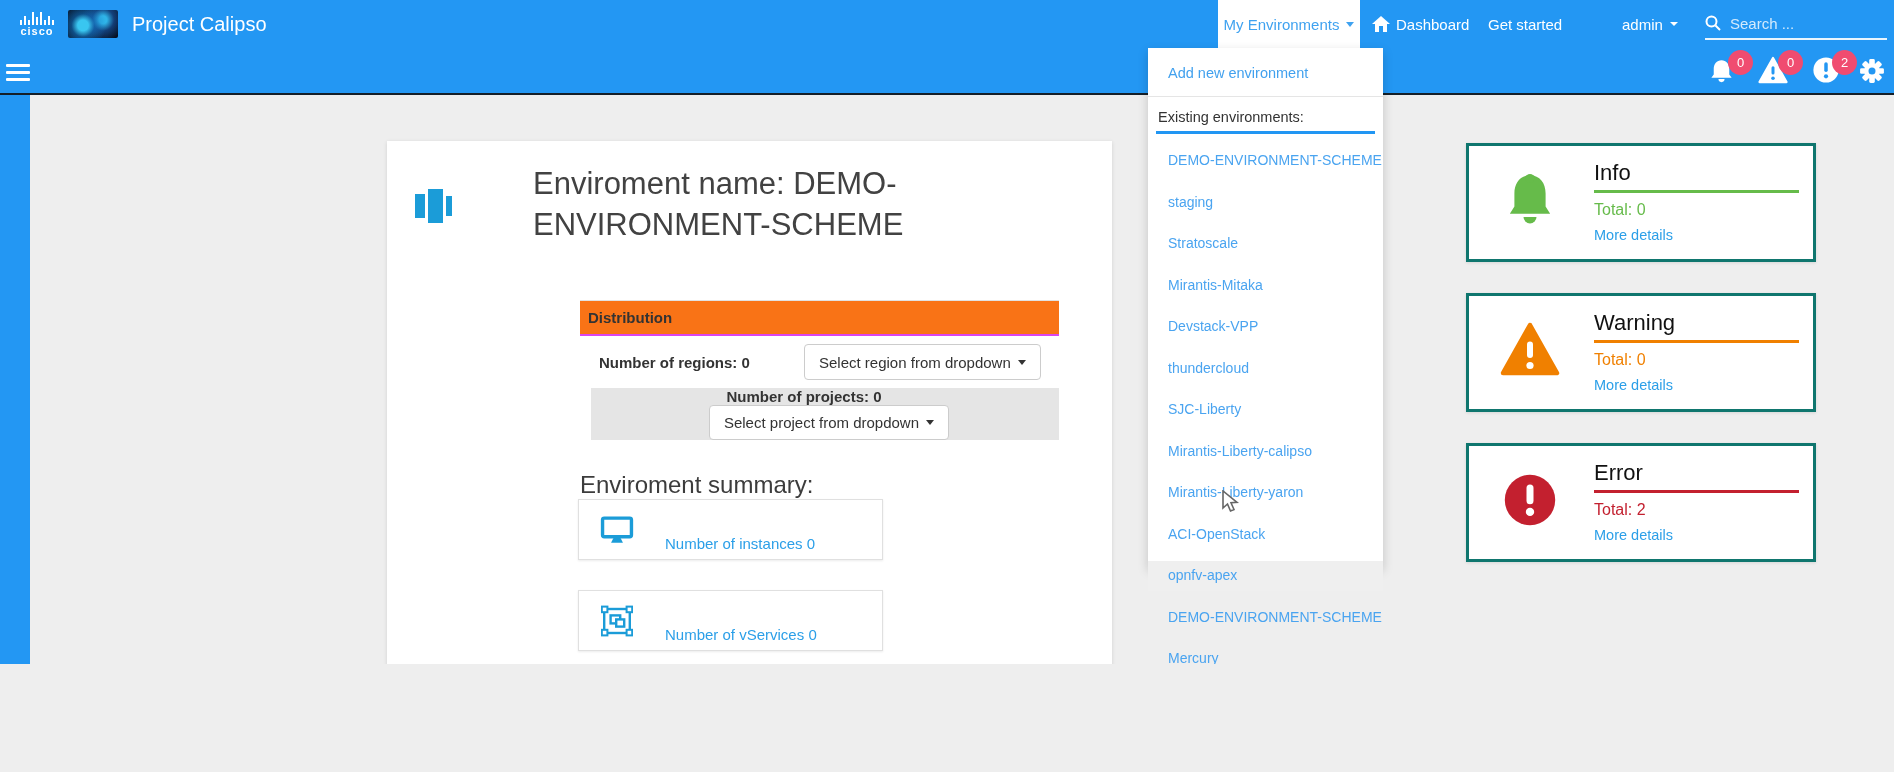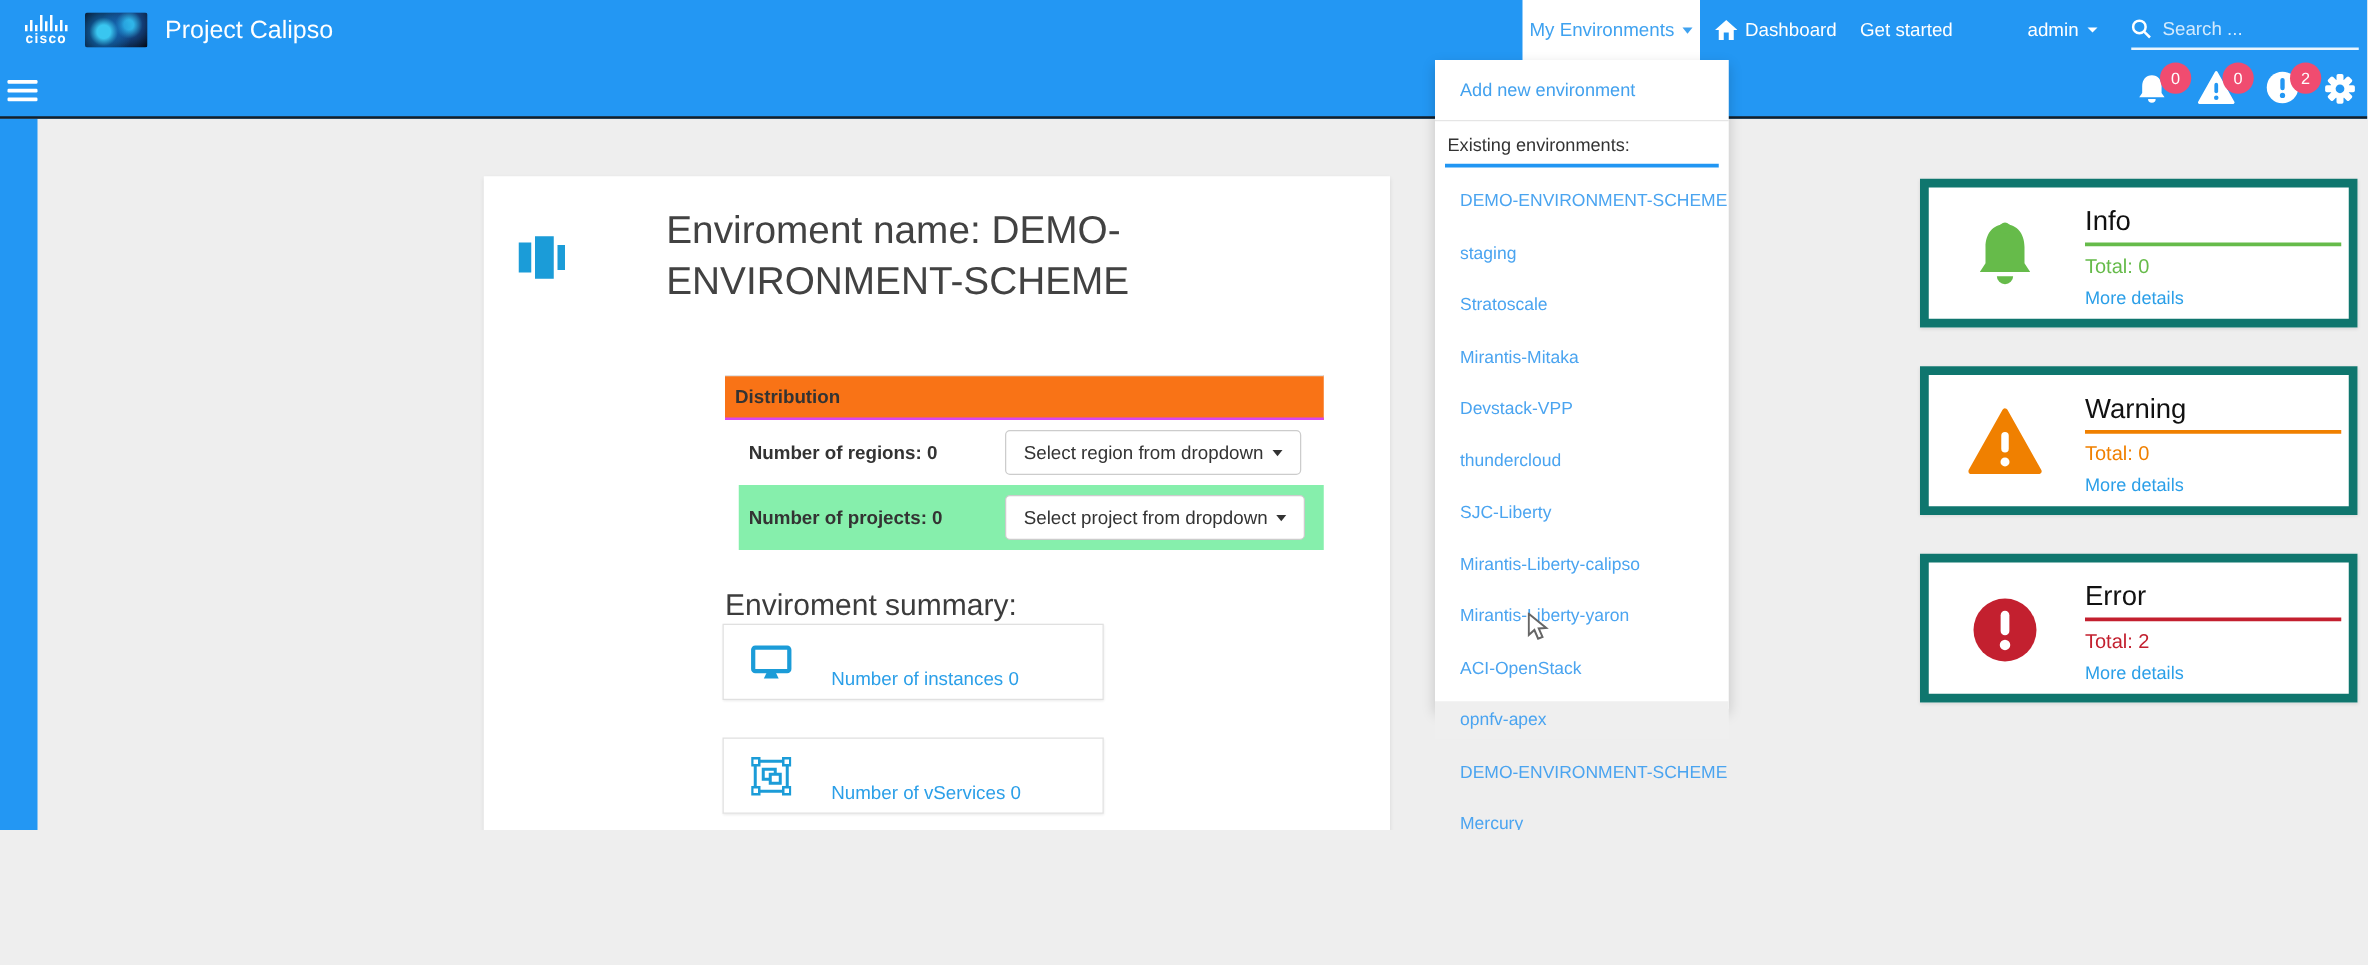--- a/index.html
+++ b/index.html
@@ -57,34 +57,34 @@
   .env-icon{position:absolute;left:28px;top:48px;display:flex;align-items:center;gap:3px;}
   .env-icon div{background:#1b9cd8;}
   .env-b1{width:10px;height:24px;}
   .env-b2{width:15px;height:34px;}
   .env-b3{width:6px;height:20px;}
   .card-title{position:absolute;left:146px;top:22px;width:470px;color:#424242;font-size:31px;line-height:41px;}
   .dist-table{position:absolute;left:193px;top:159px;width:479px;font-size:15px;color:#333;}
   .dist-head{height:36px;background:#f97316;border-top:1px solid #e2e2e2;border-bottom:2px solid #d946ef;
     display:flex;align-items:center;font-weight:bold;padding-left:8px;box-sizing:border-box;}
   .dist-row{height:52px;display:flex;align-items:center;padding-left:8px;box-sizing:border-box;margin-left:11px;}
-  .dist-row.alt{background:#86efac;}
+  .dist-row.alt{background:#e5e5e5;flex-direction:column;}
   .dist-label{font-weight:bold;width:205px;}
   .select-btn{background:#fff;border:1px solid #ccc;border-radius:4px;height:36px;padding:0 14px;font-size:15px;
     color:#333;display:flex;align-items:center;cursor:pointer;font-family:"Liberation Sans",sans-serif;}
   .select-btn .caret{color:#333;}
   .summary-head{position:absolute;left:193px;top:330px;font-size:24px;color:#3c3c3c;}
   .sum-card{position:absolute;left:191px;width:303px;height:59px;background:#fff;border:1px solid #e0e0e0;
     box-shadow:0 1px 2px rgba(0,0,0,.08);display:flex;align-items:center;cursor:pointer;}
   .sum-icon{width:40px;margin-left:18px;display:flex;justify-content:center;}
   .sum-label{color:#2b9fe8;font-size:15px;margin-left:28px;margin-top:28px;}
   .sum-partial{position:absolute;left:191px;top:627px;width:303px;height:30px;background:#fff;border:1px solid #e0e0e0;}
 
   
-  .status-card{position:absolute;left:1536px;width:350px;height:119px;background:#fff;border:7px solid #0f766e;
+  .status-card{position:absolute;left:1466px;width:350px;height:119px;background:#fff;border:3px solid #0f766e;
     box-shadow:0 1px 3px rgba(0,0,0,.1);box-sizing:border-box;}
   .st-icon{position:absolute;left:30px;top:26px;width:62px;display:flex;justify-content:center;}
   .st-title{position:absolute;left:125px;top:14px;font-size:22px;color:#111;}
   .st-line{position:absolute;left:125px;top:44px;width:205px;height:3px;}
   .st-total{position:absolute;left:125px;top:55px;font-size:16px;}
   .st-link{position:absolute;left:125px;top:81px;font-size:14.5px;color:#2b9fe8;cursor:pointer;text-decoration:none;}
   .card-info  .st-line{background:#66bb4a;} .card-info  .st-total{color:#66bb4a;}
   .card-warn  .st-line{background:#f08000;} .card-warn  .st-total{color:#f08000;}
   .card-error .st-line{background:#c3202f;} .card-error .st-total{color:#c3202f;}
 

